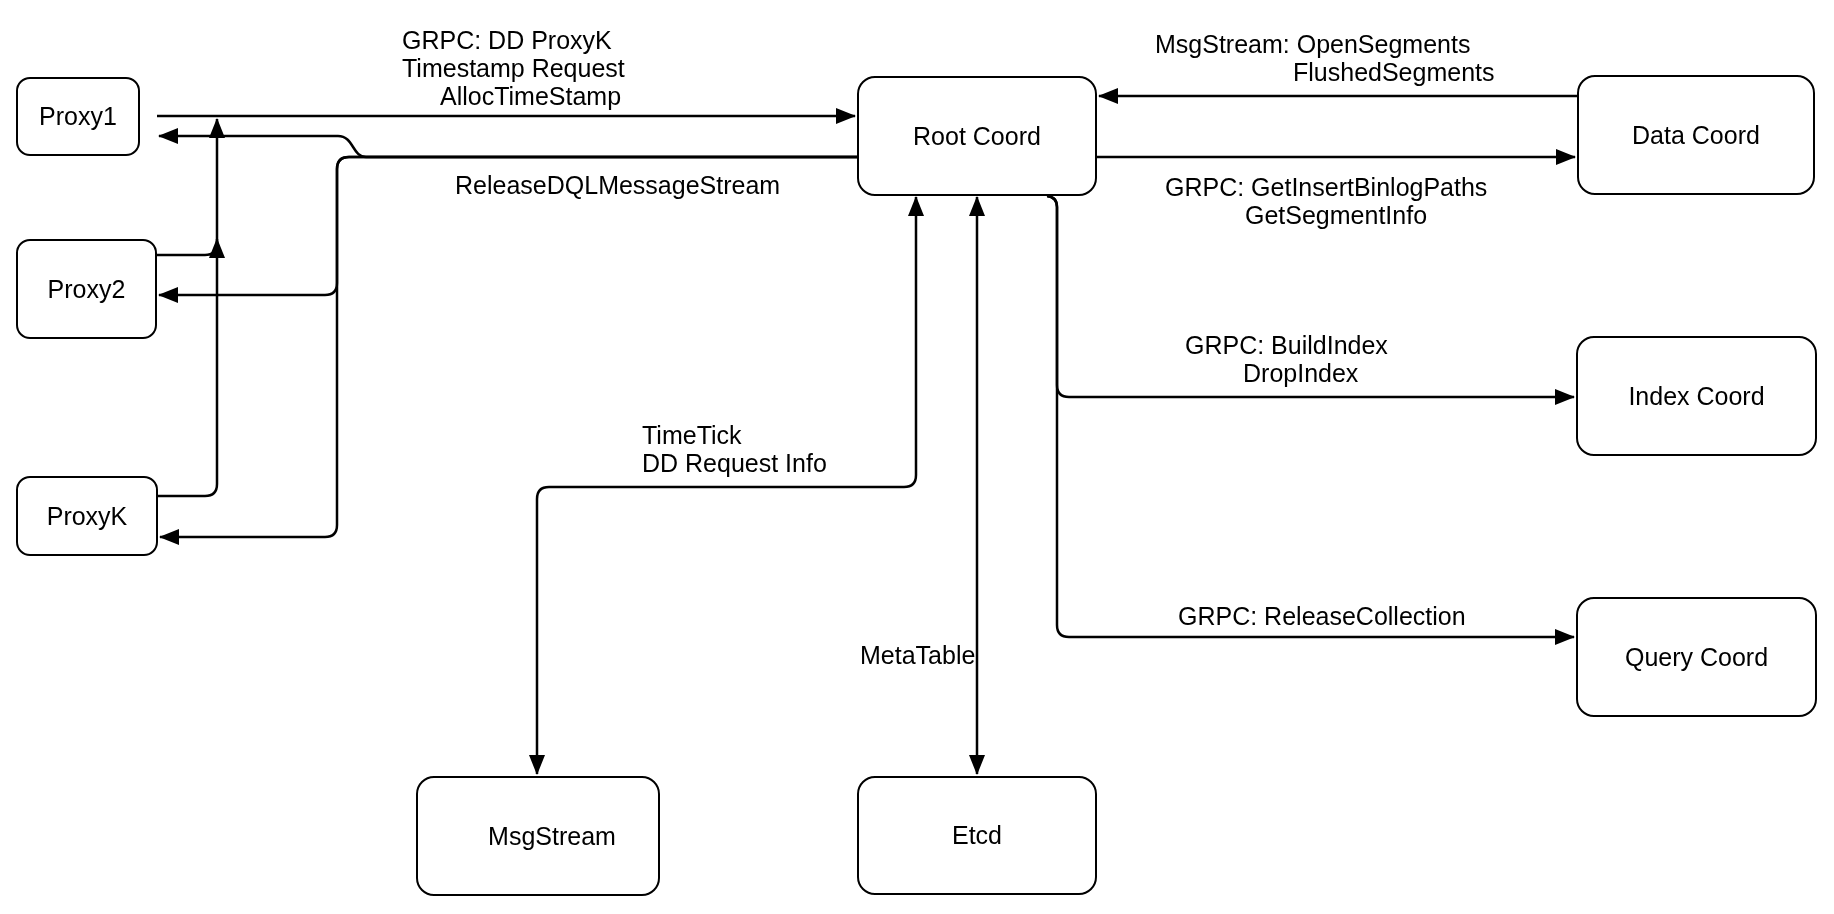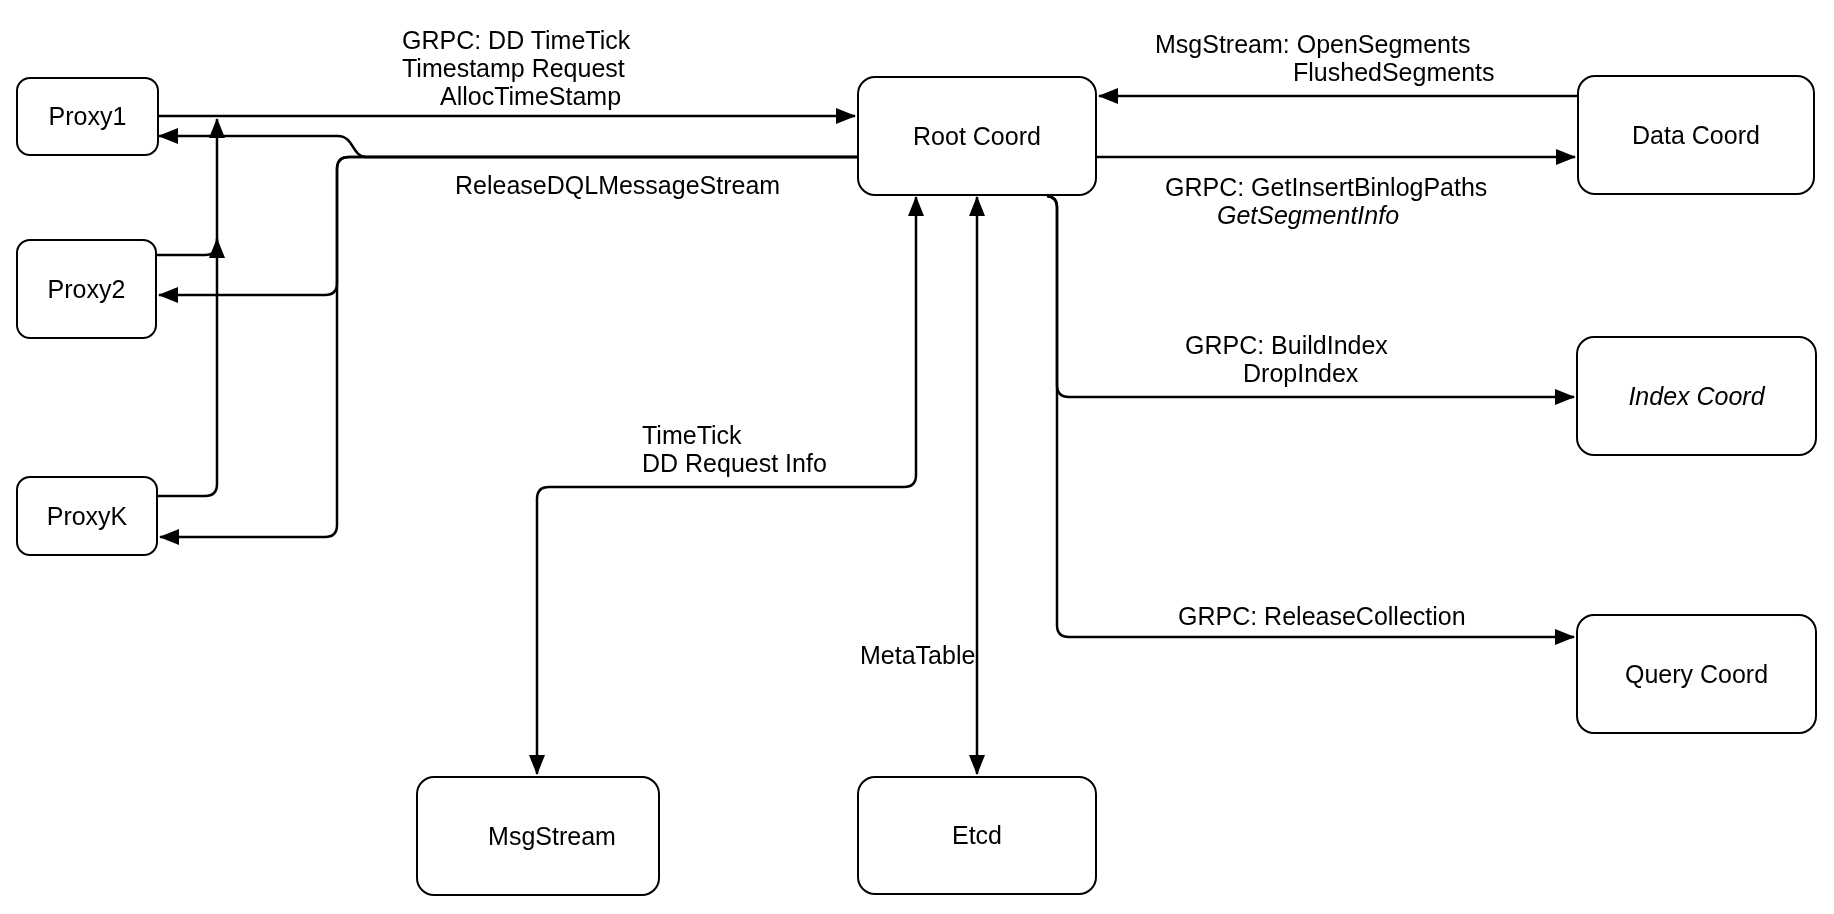--- a/index.html
+++ b/index.html
@@ -44,67 +44,67 @@
       <path d="M158,496 H205 Q217,496 217,484 V119" marker-end="url(#arrow)"></path>
       <path d="M1577,96 H1099" marker-end="url(#arrow)"></path>
       <path d="M1097,157 H1575" marker-end="url(#arrow)"></path>
       <path d="M1047,196 Q1057,197 1057,207 V385 Q1057,397 1069,397 H1574" marker-end="url(#arrow)"></path>
       <path d="M1047,196 Q1057,197 1057,207 V625 Q1057,637 1069,637 H1574" marker-end="url(#arrow)"></path>
       <path d="M916,197 V475 Q916,487 904,487 H549 Q537,487 537,499 V774" marker-start="url(#arrow)" marker-end="url(#arrow)"></path>
       <path d="M977,197 V774" marker-start="url(#arrow)" marker-end="url(#arrow)"></path>
     </g>
   </svg>
 
-  <div class="node small" style="left:16px;top:77px;width:143px;height:79px;">
+  <div class="node small" style="left:16px;top:77px;width:124px;height:79px;">
     <span>Proxy1</span>
   </div>
   <div class="node small" style="left:16px;top:239px;width:141px;height:100px;">
     <span>Proxy2</span>
   </div>
   <div class="node small" style="left:16px;top:476px;width:142px;height:80px;">
     <span>ProxyK</span>
   </div>
 
   <div class="node" style="left:857px;top:76px;width:240px;height:120px;">
     <span>Root Coord</span>
   </div>
   <div class="node" style="left:1577px;top:75px;width:238px;height:120px;">
     <span>Data Coord</span>
   </div>
-  <div class="node" style="left:1576px;top:336px;width:241px;height:120px;font-style:italic;">
+  <div class="node" style="left:1576px;top:336px;width:241px;height:120px;">
     <span>Index Coord</span>
   </div>
-  <div class="node" style="left:1576px;top:614px;width:241px;height:120px;">
+  <div class="node" style="left:1576px;top:597px;width:241px;height:120px;">
     <span>Query Coord</span>
   </div>
   <div class="node" style="left:416px;top:776px;width:244px;height:120px;padding-left:28px;">
     <span>MsgStream</span>
   </div>
   <div class="node" style="left:857px;top:776px;width:240px;height:119px;">
     <span>Etcd</span>
   </div>
 
   <div class="edge-label" style="left:402px;top:26px;">
-    <span class="ln">GRPC: DD TimeTick</span>
+    <span class="ln">GRPC: DD ProxyK</span>
     <span class="ln" style="">Timestamp Request</span>
     <span class="ln" style="margin-left:38px;">AllocTimeStamp</span>
   </div>
 
   <div class="edge-label" style="left:380px;top:171px;">
     <span class="ln" style="margin-left:75px;">ReleaseDQLMessageStream</span>
   </div>
 
   <div class="edge-label" style="left:1155px;top:30px;">
     <span class="ln">MsgStream: OpenSegments</span>
     <span class="ln" style="margin-left:138px;">FlushedSegments</span>
   </div>
 
   <div class="edge-label" style="left:1165px;top:173px;">
     <span class="ln">GRPC: GetInsertBinlogPaths</span>
-    <span class="ln" style="margin-left:52px;font-style:italic;">GetSegmentInfo</span>
+    <span class="ln" style="margin-left:80px;">GetSegmentInfo</span>
   </div>
 
   <div class="edge-label" style="left:1185px;top:331px;">
     <span class="ln">GRPC: BuildIndex</span>
     <span class="ln" style="margin-left:58px;">DropIndex</span>
   </div>
 
   <div class="edge-label" style="left:1178px;top:602px;">
     <span class="ln">GRPC: ReleaseCollection</span>
   </div>

